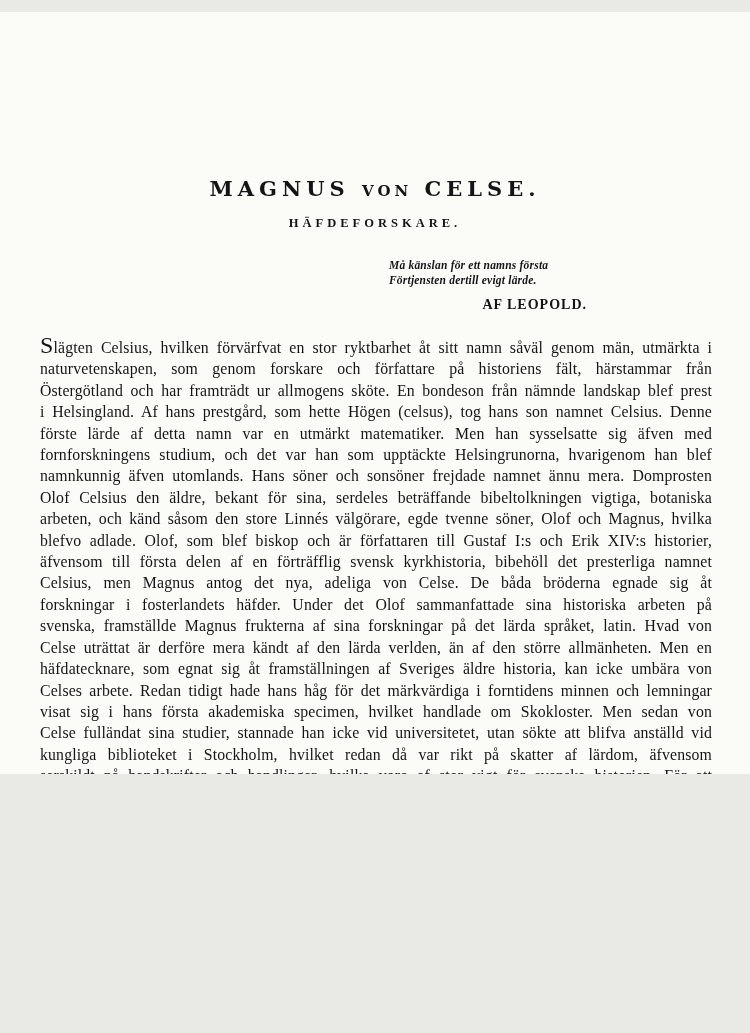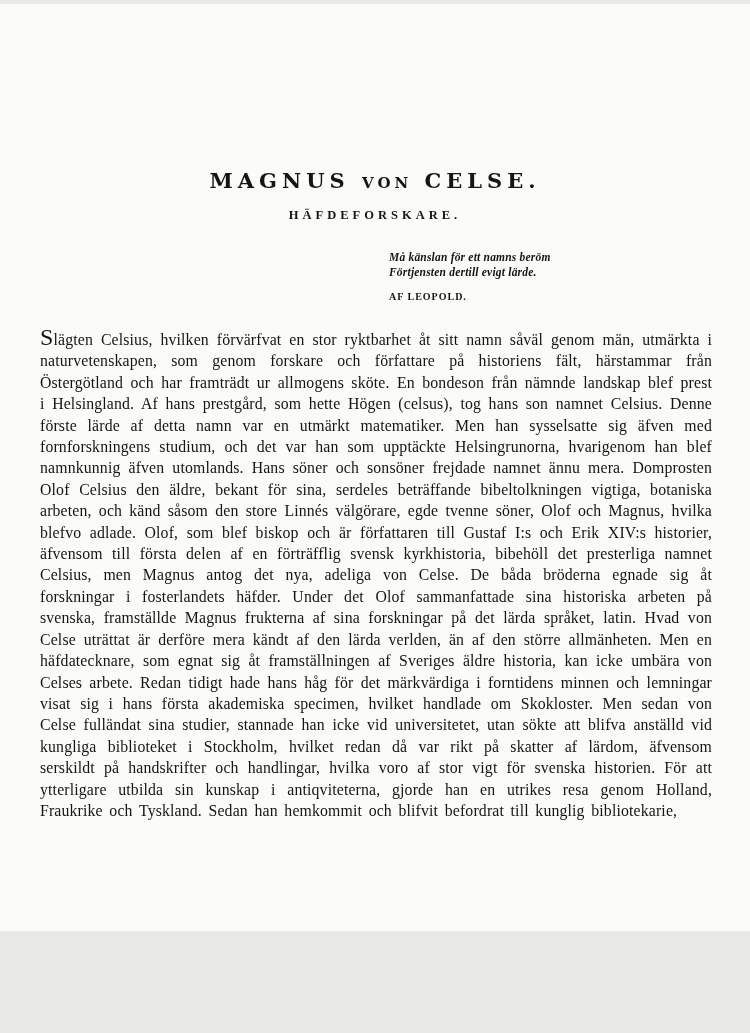--- a/index.html
+++ b/index.html
@@ -1,21 +1,21 @@
 <!DOCTYPE html>
 <html><head>
 <meta charset="utf-8">
 <style>
   * { margin:0; padding:0; box-sizing:border-box; }
   html,body { background:#e9e9e6; }
   .page {
     position:relative;
     width:750px;
-    height:927px;
-    margin:4px auto;
+    height:762px;
+    margin:12px auto;
     background:#fbfbf8;
     color:#141414;
     font-family:"Liberation Serif", serif;
     overflow:hidden;
   }
   .title {
     text-align:center;
     padding-top:164px;
     font-family:"DejaVu Serif", serif;
     font-weight:bold;
@@ -37,24 +37,24 @@
   .epigraph {
     margin:27px 0 0 389px;
     width:200px;
     font-style:italic;
     font-weight:bold;
     font-size:11.5px;
     line-height:15px;
     letter-spacing:0.2px;
   }
   .ep-attr {
-    text-align:left;
+    text-align:right;
     font-style:normal;
     font-weight:bold;
-    font-size:10px;
+    font-size:14px;
     letter-spacing:1px;
     margin-top:9px;
     padding-right:2px;
   }
   .body-text {
     margin:24px 38px 0 40px;
     font-size:15.8px;
     line-height:21.4px;
     text-align:justify;
     word-spacing:2.5px;
@@ -68,20 +68,20 @@
 </head>
 <body>
 
 <div class="page">
 
   <h1 class="title"><span>MAGNUS</span> <span class="von">VON</span> <span>CELSE.</span></h1>
 
   <h2 class="subtitle">HÄFDEFORSKARE.</h2>
 
   <div class="epigraph">
-    <div class="ep-line">Må känslan för ett namns beröm</div>
+    <div class="ep-line">Må känslan för ett namns första</div>
     <div class="ep-line">Förtjensten dertill evigt lärde.</div>
     <div class="ep-attr">AF LEOPOLD.</div>
   </div>
 
   <p class="body-text"><span class="initial">S</span><span>lägten Celsius, hvilken förvärfvat en stor ryktbarhet åt sitt namn såväl genom män, utmärkta i naturvetenskapen, som genom forskare och författare på historiens fält, härstammar från Östergötland och har framträdt ur allmogens sköte.  En bondeson från nämnde landskap blef prest i Helsingland.  Af hans prestgård, som hette Högen (celsus), tog hans son namnet Celsius.  Denne förste lärde af detta namn var en utmärkt matematiker.  Men han sysselsatte sig äfven med fornforskningens studium, och det var han som upptäckte Helsingrunorna, hvarigenom han blef namnkunnig äfven utomlands.  Hans söner och sonsöner frejdade namnet ännu mera.  Domprosten Olof Celsius den äldre, bekant för sina, serdeles beträffande bibeltolkningen vigtiga, botaniska arbeten, och känd såsom den store Linnés välgörare, egde tvenne söner, Olof och Magnus, hvilka blefvo adlade.  Olof, som blef biskop och är författaren till Gustaf I:s och Erik XIV:s historier, äfvensom till första delen af en förträfflig svensk kyrkhistoria, bibehöll det presterliga namnet Celsius, men Magnus antog det nya, adeliga von Celse.  De båda bröderna egnade sig åt forskningar i fosterlandets häfder.  Under det Olof sammanfattade sina historiska arbeten på svenska, framställde Magnus frukterna af sina forskningar på det lärda språket, latin.  Hvad von Celse uträttat är derföre mera kändt af den lärda verlden, än af den större allmänheten.  Men en häfdatecknare, som egnat sig åt framställningen af Sveriges äldre historia, kan icke umbära von Celses arbete.  Redan tidigt hade hans håg för det märkvärdiga i forntidens minnen och lemningar visat sig i hans första akademiska specimen, hvilket handlade om Skokloster.  Men sedan von Celse fulländat sina studier, stannade han icke vid universitetet, utan sökte att blifva anställd vid kungliga biblioteket i Stockholm, hvilket redan då var rikt på skatter af lärdom, äfvensom serskildt på handskrifter och handlingar, hvilka voro af stor vigt för svenska historien.  För att ytterligare utbilda sin kunskap i antiqviteterna, gjorde han en utrikes resa genom Holland, Fraukrike och Tyskland.  Sedan han hemkommit och blifvit befordrat till kunglig bibliotekarie,</span></p>
 
 </div>
 
 </body></html>

